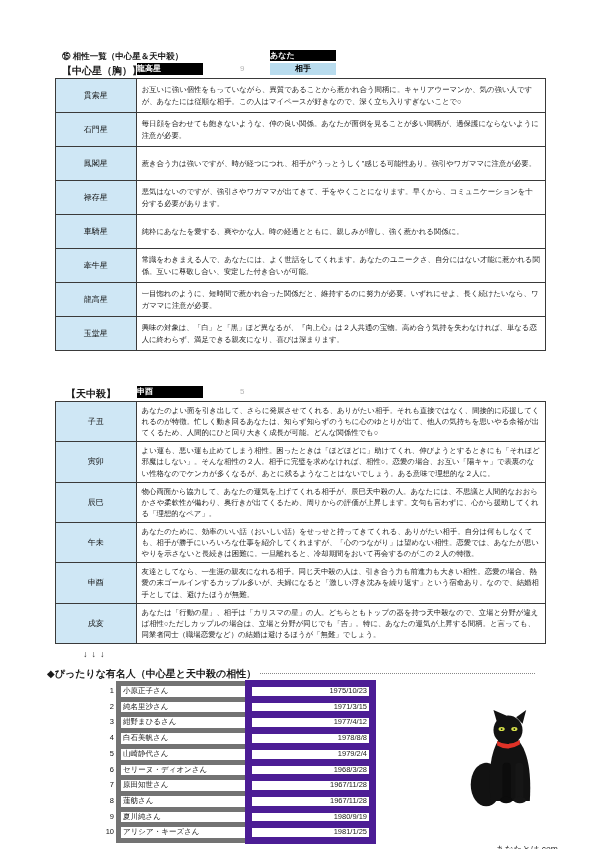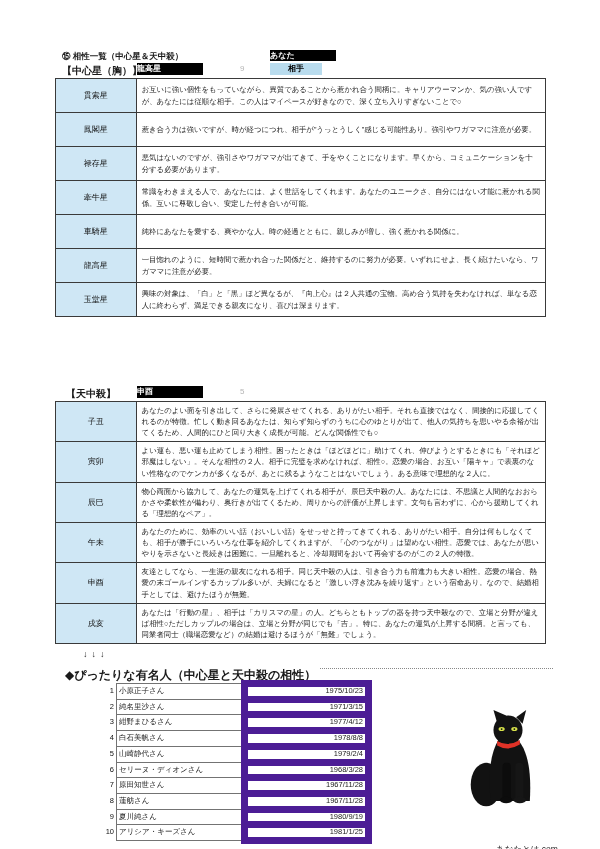--- a/index.html
+++ b/index.html
@@ -14,21 +14,21 @@
     position:absolute; background:#000; color:#fff; font-weight:bold;
     font-size:8px; text-align:left;
   }
   .you-box   { left:270px; top:50px; width:66px; height:11px; line-height:11px; }
   .sec-label { position:absolute; font-size:10px; font-weight:bold; }
   .sec1-label{ left:62px;  top:64px; }
   .sec1-box  { left:137px; top:63px; width:66px; height:12px; line-height:12px; }
   .sec-count { position:absolute; font-size:8px; color:#b5b5b5; }
   .sec1-count{ left:240px; top:64px; }
   .partner-box {
-    position:absolute; left:270px; top:63px; width:52px; height:12px; line-height:12px;
+    position:absolute; left:270px; top:63px; width:66px; height:12px; line-height:12px;
     background:#b9dcee; font-weight:bold; font-size:8px; text-align:center; color:#000;
   }
   .sec2-label{ left:66px;  top:387px; }
   .sec2-box  { left:137px; top:386px; width:66px; height:12px; line-height:12px; }
   .sec2-count{ left:240px; top:387px; }
 
   table { border-collapse:collapse; }
   .ctable { width:491px; border:1.5px solid #000; background:#fff; }
   .ctable td { border:1px solid #3a3a3a; vertical-align:middle; }
   td.star {
@@ -40,29 +40,29 @@
     text-align:left; color:#222;
   }
   .t1 td { height:27px; }
   .t2 td { height:33px; }
   .table1 { position:absolute; left:55px; top:78px; }
   .table2 { position:absolute; left:55px; top:401px; }
 
   .arrows { position:absolute; left:83px; top:649px; font-size:9px; letter-spacing:4px; color:#222; }
 
   .celeb-head {
-    position:absolute; left:65px; top:667px; width:488px;
-    display:flex; align-items:flex-start; font-size:12px; font-weight:bold;
+    position:absolute; left:47px; top:667px; width:488px;
+    display:flex; align-items:center; font-size:10px; font-weight:bold;
   }
   .dotleader { flex:1; border-bottom:1px dotted #888; margin:0 0 2px 4px; height:1px; }
 
   .celeb-table { position:absolute; left:99px; top:680px; font-size:7.5px; }
   .celeb-table td { padding:0 2px; height:8.7px; line-height:8.7px; white-space:nowrap; }
   td.cno   { border:none; text-align:right; width:13px; color:#111; }
-  td.cname { border:1px solid #737373; width:120px; text-align:left; }
+  td.cname { border:5px solid #737373; width:120px; text-align:left; }
   td.cdate { border:7px solid #4c1d95; width:113px; text-align:right; }
 
   .cat-wrap { position:absolute; left:458px; top:710px; width:100px; height:100px; }
   .site-label { position:absolute; left:496px; top:844px; font-size:8.5px; color:#222; }
 </style>
 </head>
 <body>
 
 <div class="sheet">
 
@@ -74,34 +74,38 @@
   <div class="partner-box">相手</div>
 
   <div class="table1">
     <table class="ctable t1">
       <tbody>
         <tr>
           <td class="star">貫索星</td>
           <td class="desc">お互いに強い個性をもっていながら、異質であることから惹かれ合う間柄に。キャリアウーマンか、気の強い人ですが、あなたには従順な相手。この人はマイペースが好きなので、深く立ち入りすぎないことで○</td>
         </tr>
         <tr>
+          <td class="star">石門星</td>
+          <td class="desc">毎日顔を合わせても飽きないような、仲の良い関係。あなたが面倒を見ることが多い間柄が、過保護にならないように注意が必要。</td>
+        </tr>
+        <tr>
           <td class="star">鳳閣星</td>
           <td class="desc">惹き合う力は強いですが、時が経つにつれ、相手が”うっとうしく”感じる可能性あり。強引やワガママに注意が必要。</td>
         </tr>
         <tr>
           <td class="star">禄存星</td>
           <td class="desc">悪気はないのですが、強引さやワガママが出てきて、手をやくことになります。早くから、コミュニケーションを十分する必要があります。</td>
         </tr>
         <tr>
+          <td class="star">車騎星</td>
+          <td class="desc">純粋にあなたを愛する、爽やかな人。時の経過とともに、親しみが増し、強く惹かれる関係に。</td>
+        </tr>
+        <tr>
           <td class="star">牽牛星</td>
           <td class="desc">常識をわきまえる人で、あなたには、よく世話をしてくれます。あなたのユニークさ、自分にはない才能に惹かれる関係。互いに尊敬し合い、安定した付き合いが可能。</td>
-        </tr>
-        <tr>
-          <td class="star">車騎星</td>
-          <td class="desc">純粋にあなたを愛する、爽やかな人。時の経過とともに、親しみが増し、強く惹かれる関係に。</td>
         </tr>
         <tr>
           <td class="star">龍高星</td>
           <td class="desc">一目惚れのように、短時間で惹かれ合った関係だと、維持するのに努力が必要。いずれにせよ、長く続けたいなら、ワガママに注意が必要。</td>
         </tr>
         <tr>
           <td class="star">玉堂星</td>
           <td class="desc">興味の対象は、「白」と「黒」ほど異なるが、『向上心』は２人共通の宝物。高め合う気持を失わなければ、単なる恋人に終わらず、満足できる親友になり、喜びは深まります。</td>
         </tr>
       </tbody>

